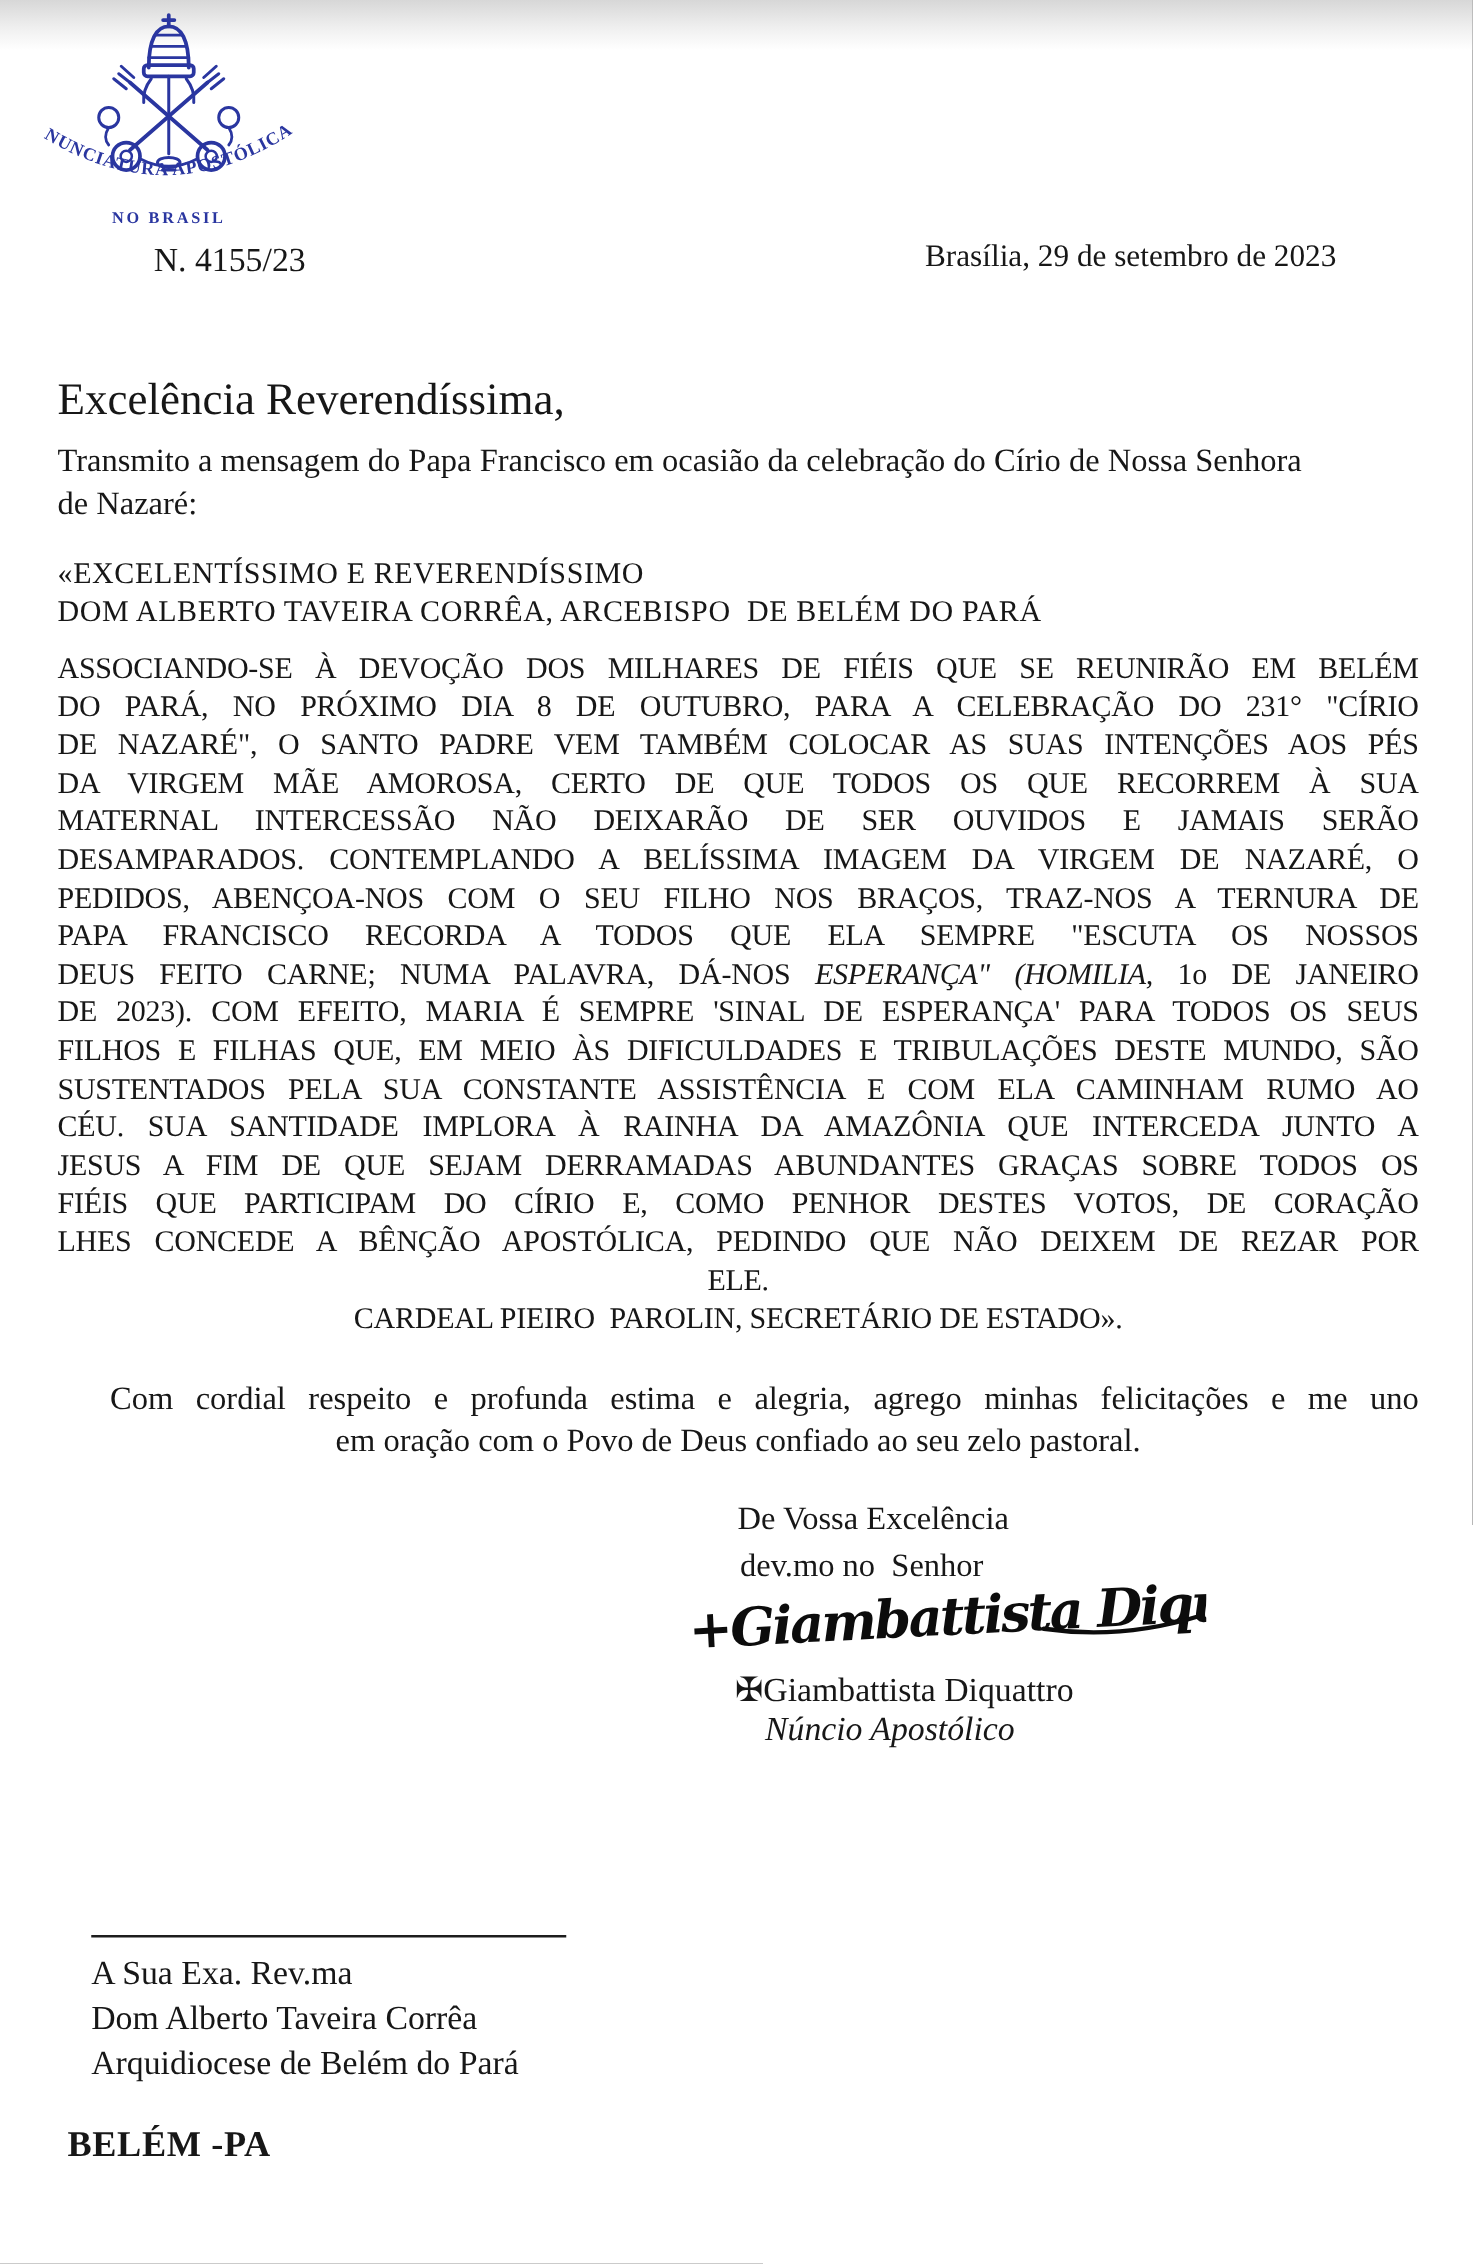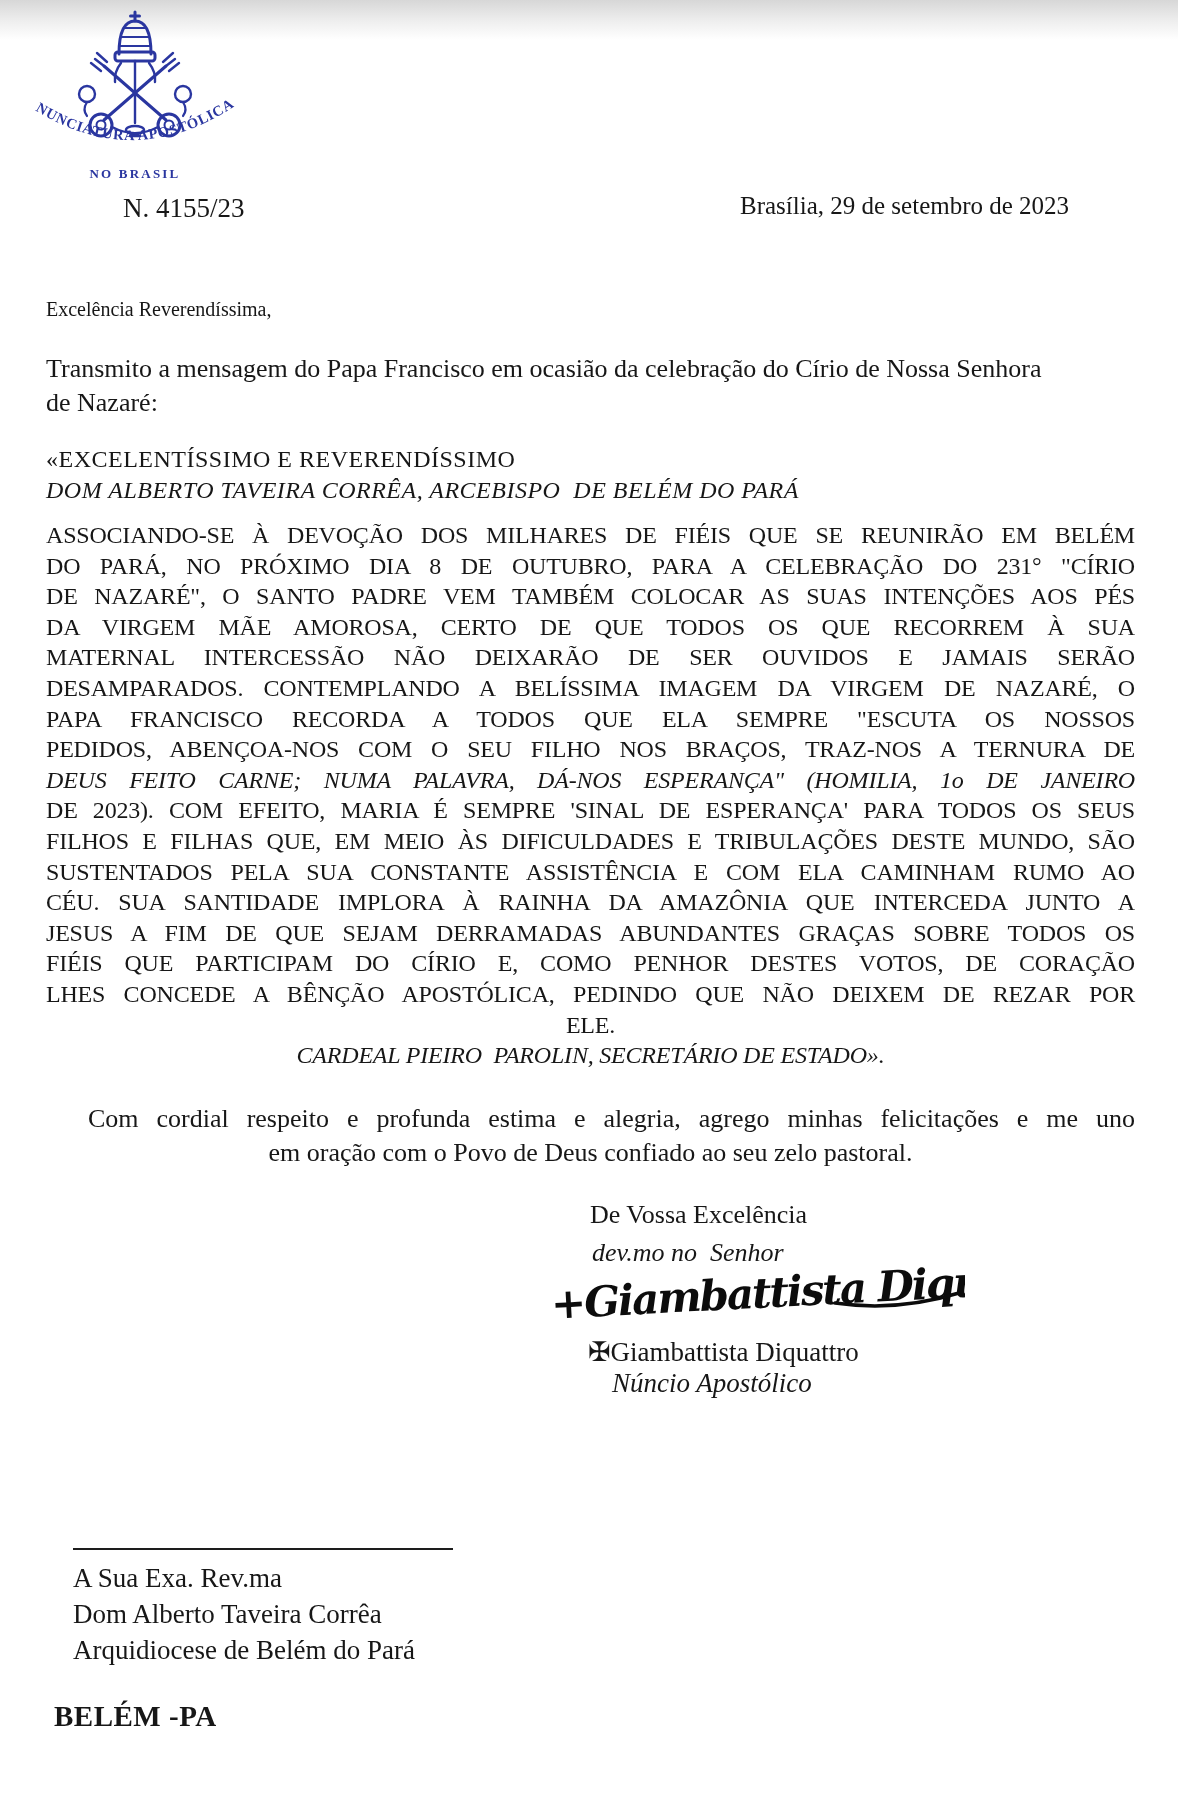--- a/index.html
+++ b/index.html
@@ -7,28 +7,28 @@
     position:relative;width:1178px;height:1811px;background:#ffffff;
     font-family:"Liberation Serif",serif;color:#171717;overflow:hidden;margin:0 auto;
   }
   .topband{position:absolute;left:0;top:0;width:1178px;height:40px;
     background:linear-gradient(#d7d7d7,#efefef 55%,#ffffff);}
   .crest-svg{position:absolute;left:30px;top:8px;width:215px;height:176px;}
   .crest-stroke{stroke:#2a36a0;fill:none;}
   .crest-text{fill:#2a36a0;font-family:"Liberation Serif",serif;font-weight:bold;}
   .ref{position:absolute;left:95px;top:193px;font-size:27px;margin-left:28px;}
   .date{position:absolute;left:740px;top:192px;font-size:25px;}
-  .salutation{position:absolute;left:46px;top:298px;font-size:20px;}
+  .salutation{position:absolute;left:46px;top:298px;font-size:36px;}
   .intro{position:absolute;left:46px;top:352px;width:1089px;font-size:26px;line-height:34px;}
   .msg-head{position:absolute;left:46px;top:444px;width:1089px;font-size:24px;line-height:30.5px;letter-spacing:0.5px;}
   .jblock{position:absolute;left:46px;top:520px;width:1089px;font-size:24px;line-height:30.6px;letter-spacing:-0.2px;}
   .jline{text-align:justify;text-align-last:justify;text-justify:inter-word;white-space:normal;}
   .lline{text-align:center;}
   .it{font-style:italic;}
-  .keepsp{white-space:pre-wrap;font-style:italic;}
+  .keepsp{white-space:pre-wrap;}
   .closing{position:absolute;left:46px;top:1102px;width:1089px;font-size:26px;line-height:34px;}
   .closing .indent{text-indent:42px;}
   .so-line1{position:absolute;left:590px;top:1200px;font-size:26px;}
   .so-line2{position:absolute;left:592px;top:1238px;font-size:26px;}
   .sig-svg{position:absolute;left:545px;top:1254px;width:420px;height:88px;}
   .sig-text{font-family:"DejaVu Serif",serif;font-style:italic;font-weight:bold;fill:#0c0c0c;letter-spacing:-2px;}
   .typed-name{position:absolute;left:588px;top:1336px;font-size:27px;}
   .nuncio-title{position:absolute;left:612px;top:1368px;font-size:27px;font-style:italic;}
   .recipient{position:absolute;left:54px;top:1548px;font-size:27px;line-height:36px;margin-left:19px;}
   .rule{width:380px;height:0;border-top:2.5px solid #1d1d1d;margin-bottom:10px;}
@@ -93,22 +93,22 @@
     <div class="keepsp">DOM ALBERTO TAVEIRA CORRÊA, ARCEBISPO  DE BELÉM DO PARÁ</div>
   </div>
 
   <div class="jblock">
     <div class="jline">ASSOCIANDO-SE À DEVOÇÃO DOS MILHARES DE FIÉIS QUE SE REUNIRÃO EM BELÉM</div>
     <div class="jline">DO PARÁ, NO PRÓXIMO DIA 8 DE OUTUBRO, PARA A CELEBRAÇÃO DO 231° "CÍRIO</div>
     <div class="jline">DE NAZARÉ", O SANTO PADRE VEM TAMBÉM COLOCAR AS SUAS INTENÇÕES AOS PÉS</div>
     <div class="jline">DA VIRGEM MÃE AMOROSA, CERTO DE QUE TODOS OS QUE RECORREM À SUA</div>
     <div class="jline">MATERNAL INTERCESSÃO NÃO DEIXARÃO DE SER OUVIDOS E JAMAIS SERÃO</div>
     <div class="jline">DESAMPARADOS. CONTEMPLANDO A BELÍSSIMA IMAGEM DA VIRGEM DE NAZARÉ, O</div>
+    <div class="jline">PEDIDOS, ABENÇOA-NOS COM O SEU FILHO NOS BRAÇOS, TRAZ-NOS A TERNURA DE</div>
     <div class="jline">PAPA FRANCISCO RECORDA A TODOS QUE ELA SEMPRE "ESCUTA OS NOSSOS</div>
-    <div class="jline">PEDIDOS, ABENÇOA-NOS COM O SEU FILHO NOS BRAÇOS, TRAZ-NOS A TERNURA DE</div>
     <div class="jline"><span class="keepsp">DEUS FEITO CARNE; NUMA PALAVRA, DÁ-NOS </span><span class="it keepsp">ESPERANÇA" (HOMILIA,</span><span class="keepsp"> 1o DE JANEIRO</span></div>
     <div class="jline">DE 2023). COM EFEITO, MARIA É SEMPRE 'SINAL DE ESPERANÇA' PARA TODOS OS SEUS</div>
     <div class="jline">FILHOS E FILHAS QUE, EM MEIO ÀS DIFICULDADES E TRIBULAÇÕES DESTE MUNDO, SÃO</div>
     <div class="jline">SUSTENTADOS PELA SUA CONSTANTE ASSISTÊNCIA E COM ELA CAMINHAM RUMO AO</div>
     <div class="jline">CÉU. SUA SANTIDADE IMPLORA À RAINHA DA AMAZÔNIA QUE INTERCEDA JUNTO A</div>
     <div class="jline">JESUS A FIM DE QUE SEJAM DERRAMADAS ABUNDANTES GRAÇAS SOBRE TODOS OS</div>
     <div class="jline">FIÉIS QUE PARTICIPAM DO CÍRIO E, COMO PENHOR DESTES VOTOS, DE CORAÇÃO</div>
     <div class="jline">LHES CONCEDE A BÊNÇÃO APOSTÓLICA, PEDINDO QUE NÃO DEIXEM DE REZAR POR</div>
     <div class="lline">ELE.</div>
     <div class="lline keepsp">CARDEAL PIEIRO  PAROLIN, SECRETÁRIO DE ESTADO».</div>

